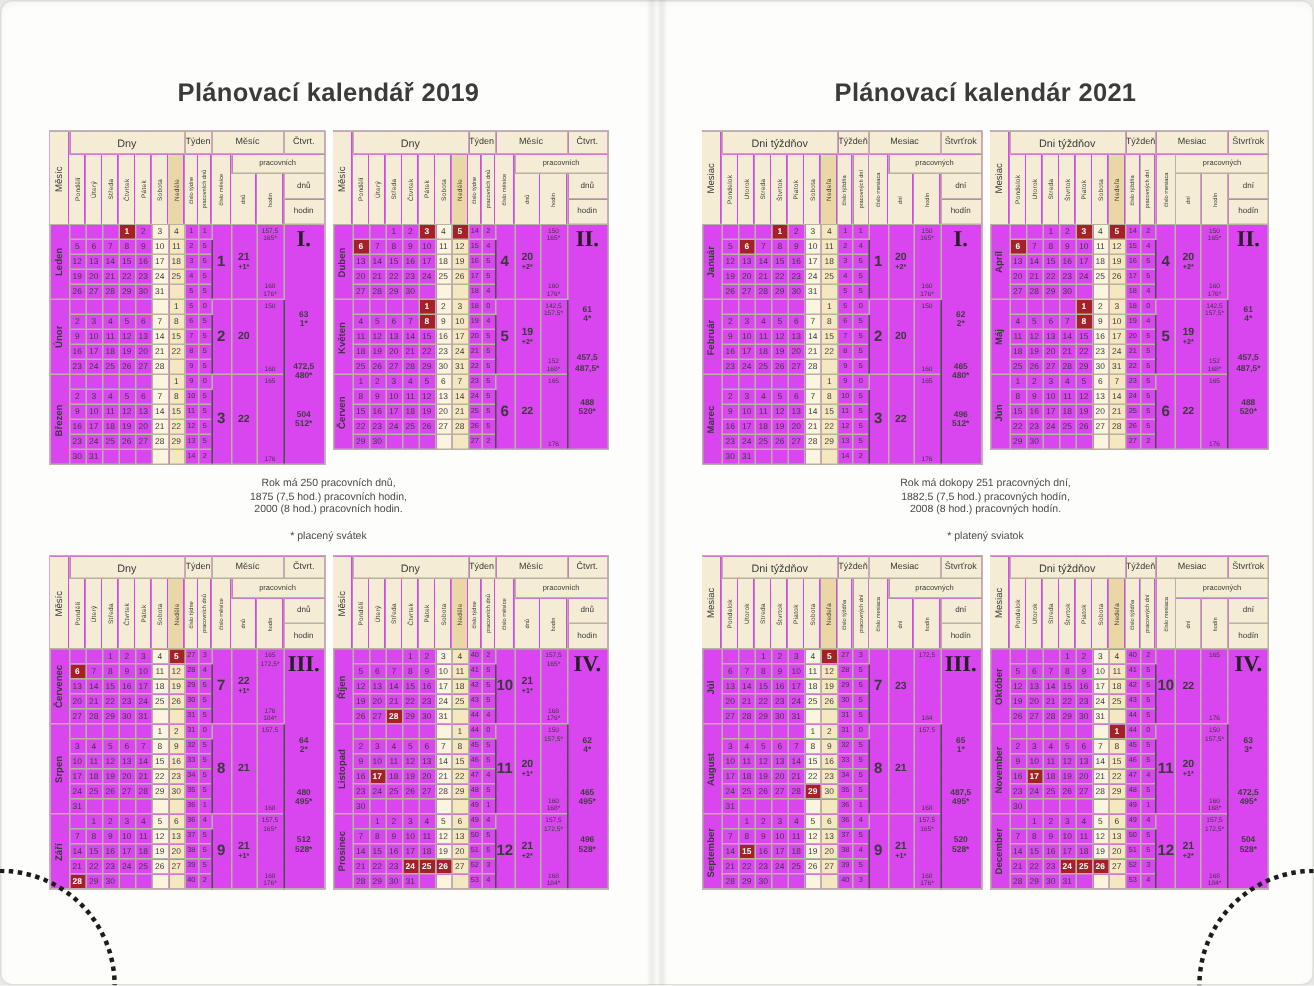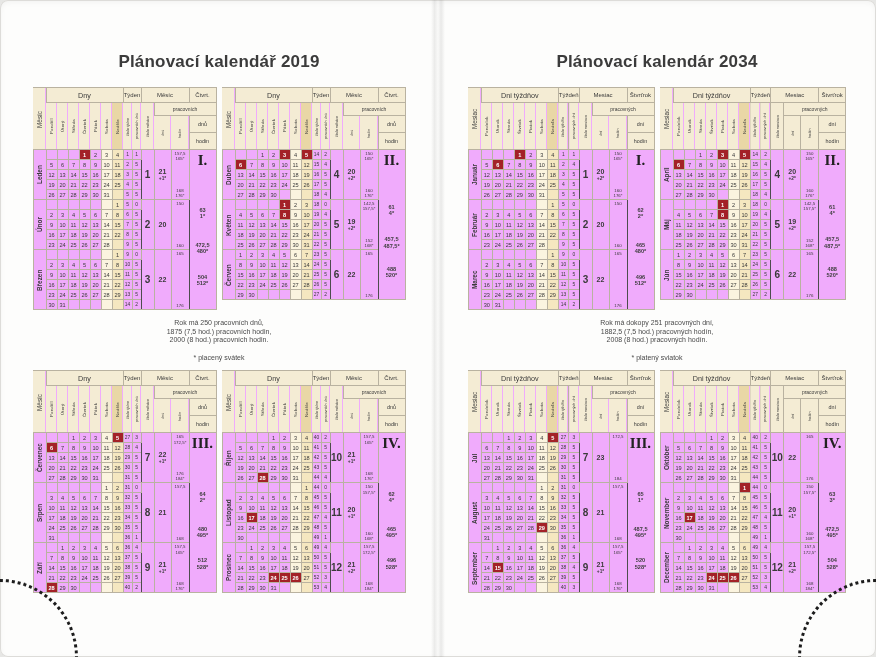--- a/index.html
+++ b/index.html
@@ -10,21 +10,21 @@
   .page{width:438px;box-sizing:border-box;padding-top:52px;}
   .page-inner{width:382px;margin:0 auto;}
   .gutter{position:absolute;left:431px;top:0;height:100%;width:14px;pointer-events:none;
     background:linear-gradient(90deg,rgba(0,0,0,0) 0%,rgba(0,0,0,0.07) 25%,rgba(0,0,0,0.015) 50%,rgba(0,0,0,0.08) 72%,rgba(0,0,0,0) 100%);}
   .title{text-align:center;font-size:17px;font-weight:bold;color:#3b3b3b;margin-bottom:15px;letter-spacing:.2px;}
   .row{display:flex;gap:5px;justify-content:center;align-items:flex-start;}
   .summary{text-align:center;font-size:7px;line-height:8.6px;color:#4a4a4a;margin:9px 0 8px;}
   .footnote{margin-top:9px;}
 
   
-  .cal{border-collapse:collapse;table-layout:fixed;border:1.5px solid #4d4d4d;background:#f0abfc;}
+  .cal{border-collapse:collapse;table-layout:fixed;border:1.5px solid #4d4d4d;background:#d946ef;}
   .cal th,.cal td{border:1px solid #b9b2a0;padding:0;text-align:center;vertical-align:middle;color:#3a3a3a;
       overflow:hidden;white-space:nowrap;}
   .cal thead th{background:#f4ecd4;font-weight:normal;}
   .cal thead{border-bottom:1.4px solid #4d4d4d;}
   .cal thead tr:nth-child(1){height:15px;}
   .cal thead tr:nth-child(2){height:13px;}
   .cal thead tr:nth-child(3){height:17px;}
   .cal thead tr:nth-child(4){height:17px;}
   .cal tbody tr{height:10px;}
   .vert{writing-mode:vertical-rl;transform:rotate(180deg);}
@@ -1208,21 +1208,21 @@
                   <td class="wkn gl"><span>53</span></td>
                   <td class="wkn"><span>4</span></td>
                 </tr>
               </tbody>
             </table>
           </div>
       </div>
     </div>
     <div class="page">
       <div class="page-inner">
-        <div class="title">Plánovací kalendár 2034</div>
+        <div class="title">Plánovací kalendár 2021</div>
         <div class="row" id="p1-top">
             <table class="cal">
               <colgroup>
                 <col style="width: 13px;">
                 <col style="width: 11px;">
                 <col style="width: 11px;">
                 <col style="width: 11px;">
                 <col style="width: 11px;">
                 <col style="width: 11px;">
                 <col style="width: 11px;">

